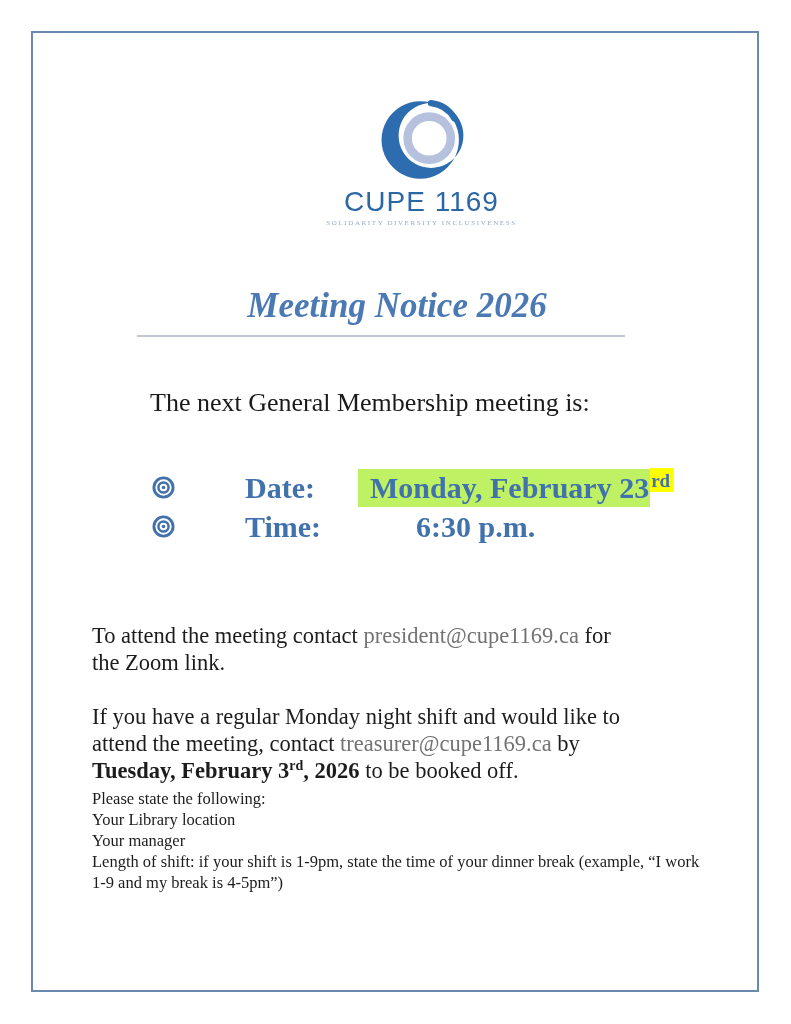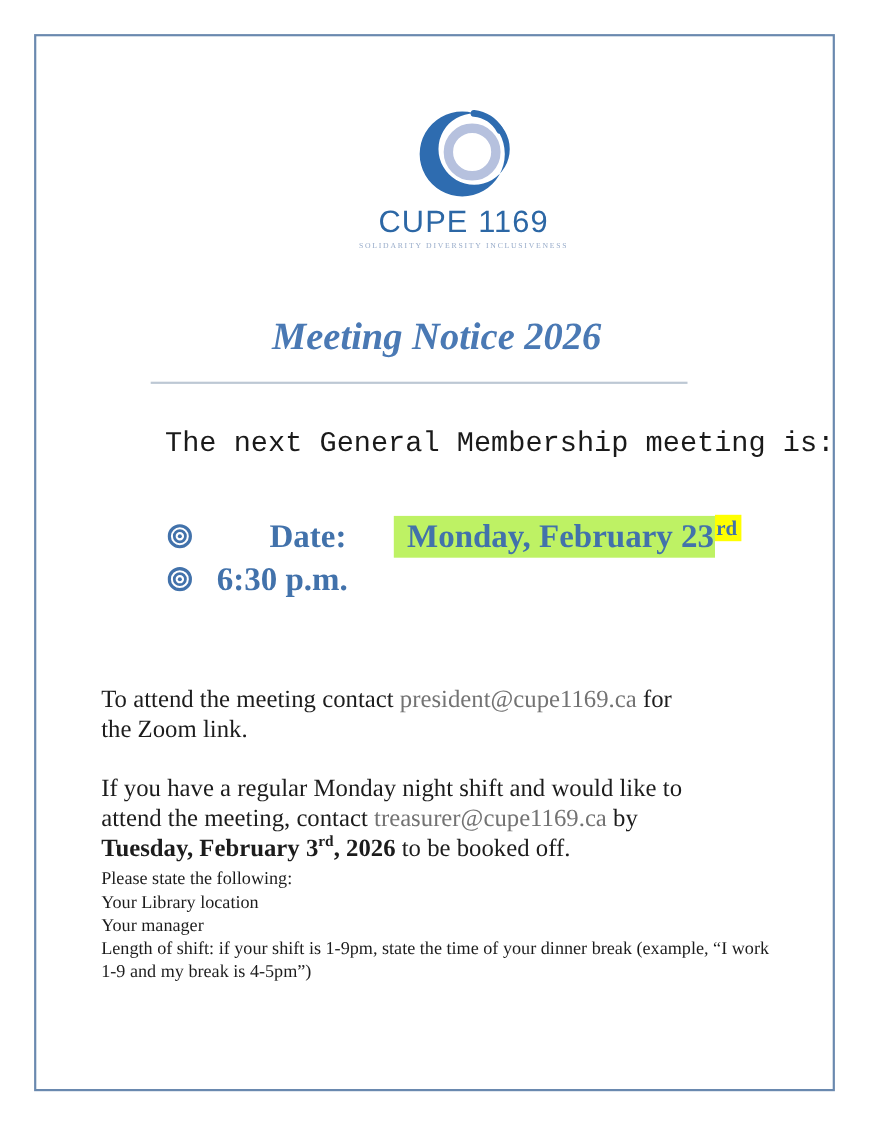--- a/index.html
+++ b/index.html
@@ -21,30 +21,30 @@
     font-size:28px; color:#2c67a5; letter-spacing:1px; margin-top:1px;
     font-family:Liberation Sans, sans-serif;
   }
   .logo-tagline {
     font-size:7px; color:#97abc9; letter-spacing:1.6px; margin-top:1px;
     font-family:"Liberation Serif", serif;
   }
   
   .title-block {
     position:absolute; top:286px; left:137px; width:488px;
-    text-align:center; border-bottom:2px solid #bdc8d4; padding-bottom:21px;
+    text-align:center; border-bottom:2px solid #bdc8d4; padding-bottom:9px;
   }
   .title-block h1 {
     margin:0; font-size:35px; line-height:40px; font-weight:bold; font-style:italic;
     color:#4a79b4; padding-left:32px; font-family:"Liberation Serif", serif;
   }
   
   .intro {
     position:absolute; top:388px; left:150px; margin:0;
-    font-family:Liberation Mono, monospace; font-size:26px; color:#1a1a1a;
+    font-family:Liberation Serif, serif; font-size:26px; color:#1a1a1a;
   }
   
   .details {
     position:absolute; top:468px; left:152px; margin:0; padding:0; list-style:none;
     color:#4272ab; font-weight:bold; font-size:30px;
   }
   .details li { display:flex; align-items:center; height:39px; }
   .bullet { width:23px; height:23px; margin-right:22px; flex:none; }
   .dlabel { display:inline-block;margin-left:48px; }
   .row-date .dlabel { width:113px; }
@@ -97,20 +97,21 @@
       </svg>
       <span class="dlabel">Date:</span>
       <span class="dvalue"><span class="hl">Monday, February 23</span><sup class="hl-sup">rd</sup></span>
     </li>
     <li class="row-time">
       <svg class="bullet" viewBox="0 0 24 24" aria-hidden="true">
         <circle cx="12" cy="12" r="10" fill="none" stroke="#4272ab" stroke-width="3"></circle>
         <circle cx="12" cy="12" r="5.3" fill="none" stroke="#4272ab" stroke-width="2.6"></circle>
         <circle cx="12" cy="12" r="1.9" fill="#4272ab"></circle>
       </svg>
+      <span class="dlabel">Time:</span>
       <span class="dvalue">6:30 p.m.</span>
     </li>
   </ul>
 
   <p class="para para-attend"><span>To attend the meeting contact </span><a class="doc-link">president@cupe1169.ca</a><span> for</span><br><span>the Zoom link.</span></p>
 
   <p class="para para-shift"><span>If you have a regular Monday night shift and would like to</span><br><span>attend the meeting, contact </span><a class="doc-link">treasurer@cupe1169.ca</a><span> by</span><br><b>Tuesday, February 3</b><sup class="b">rd</sup><b>, 2026</b><span> to be booked off.</span></p>
 
   <div class="notes">
     <div>Please state the following:</div>

